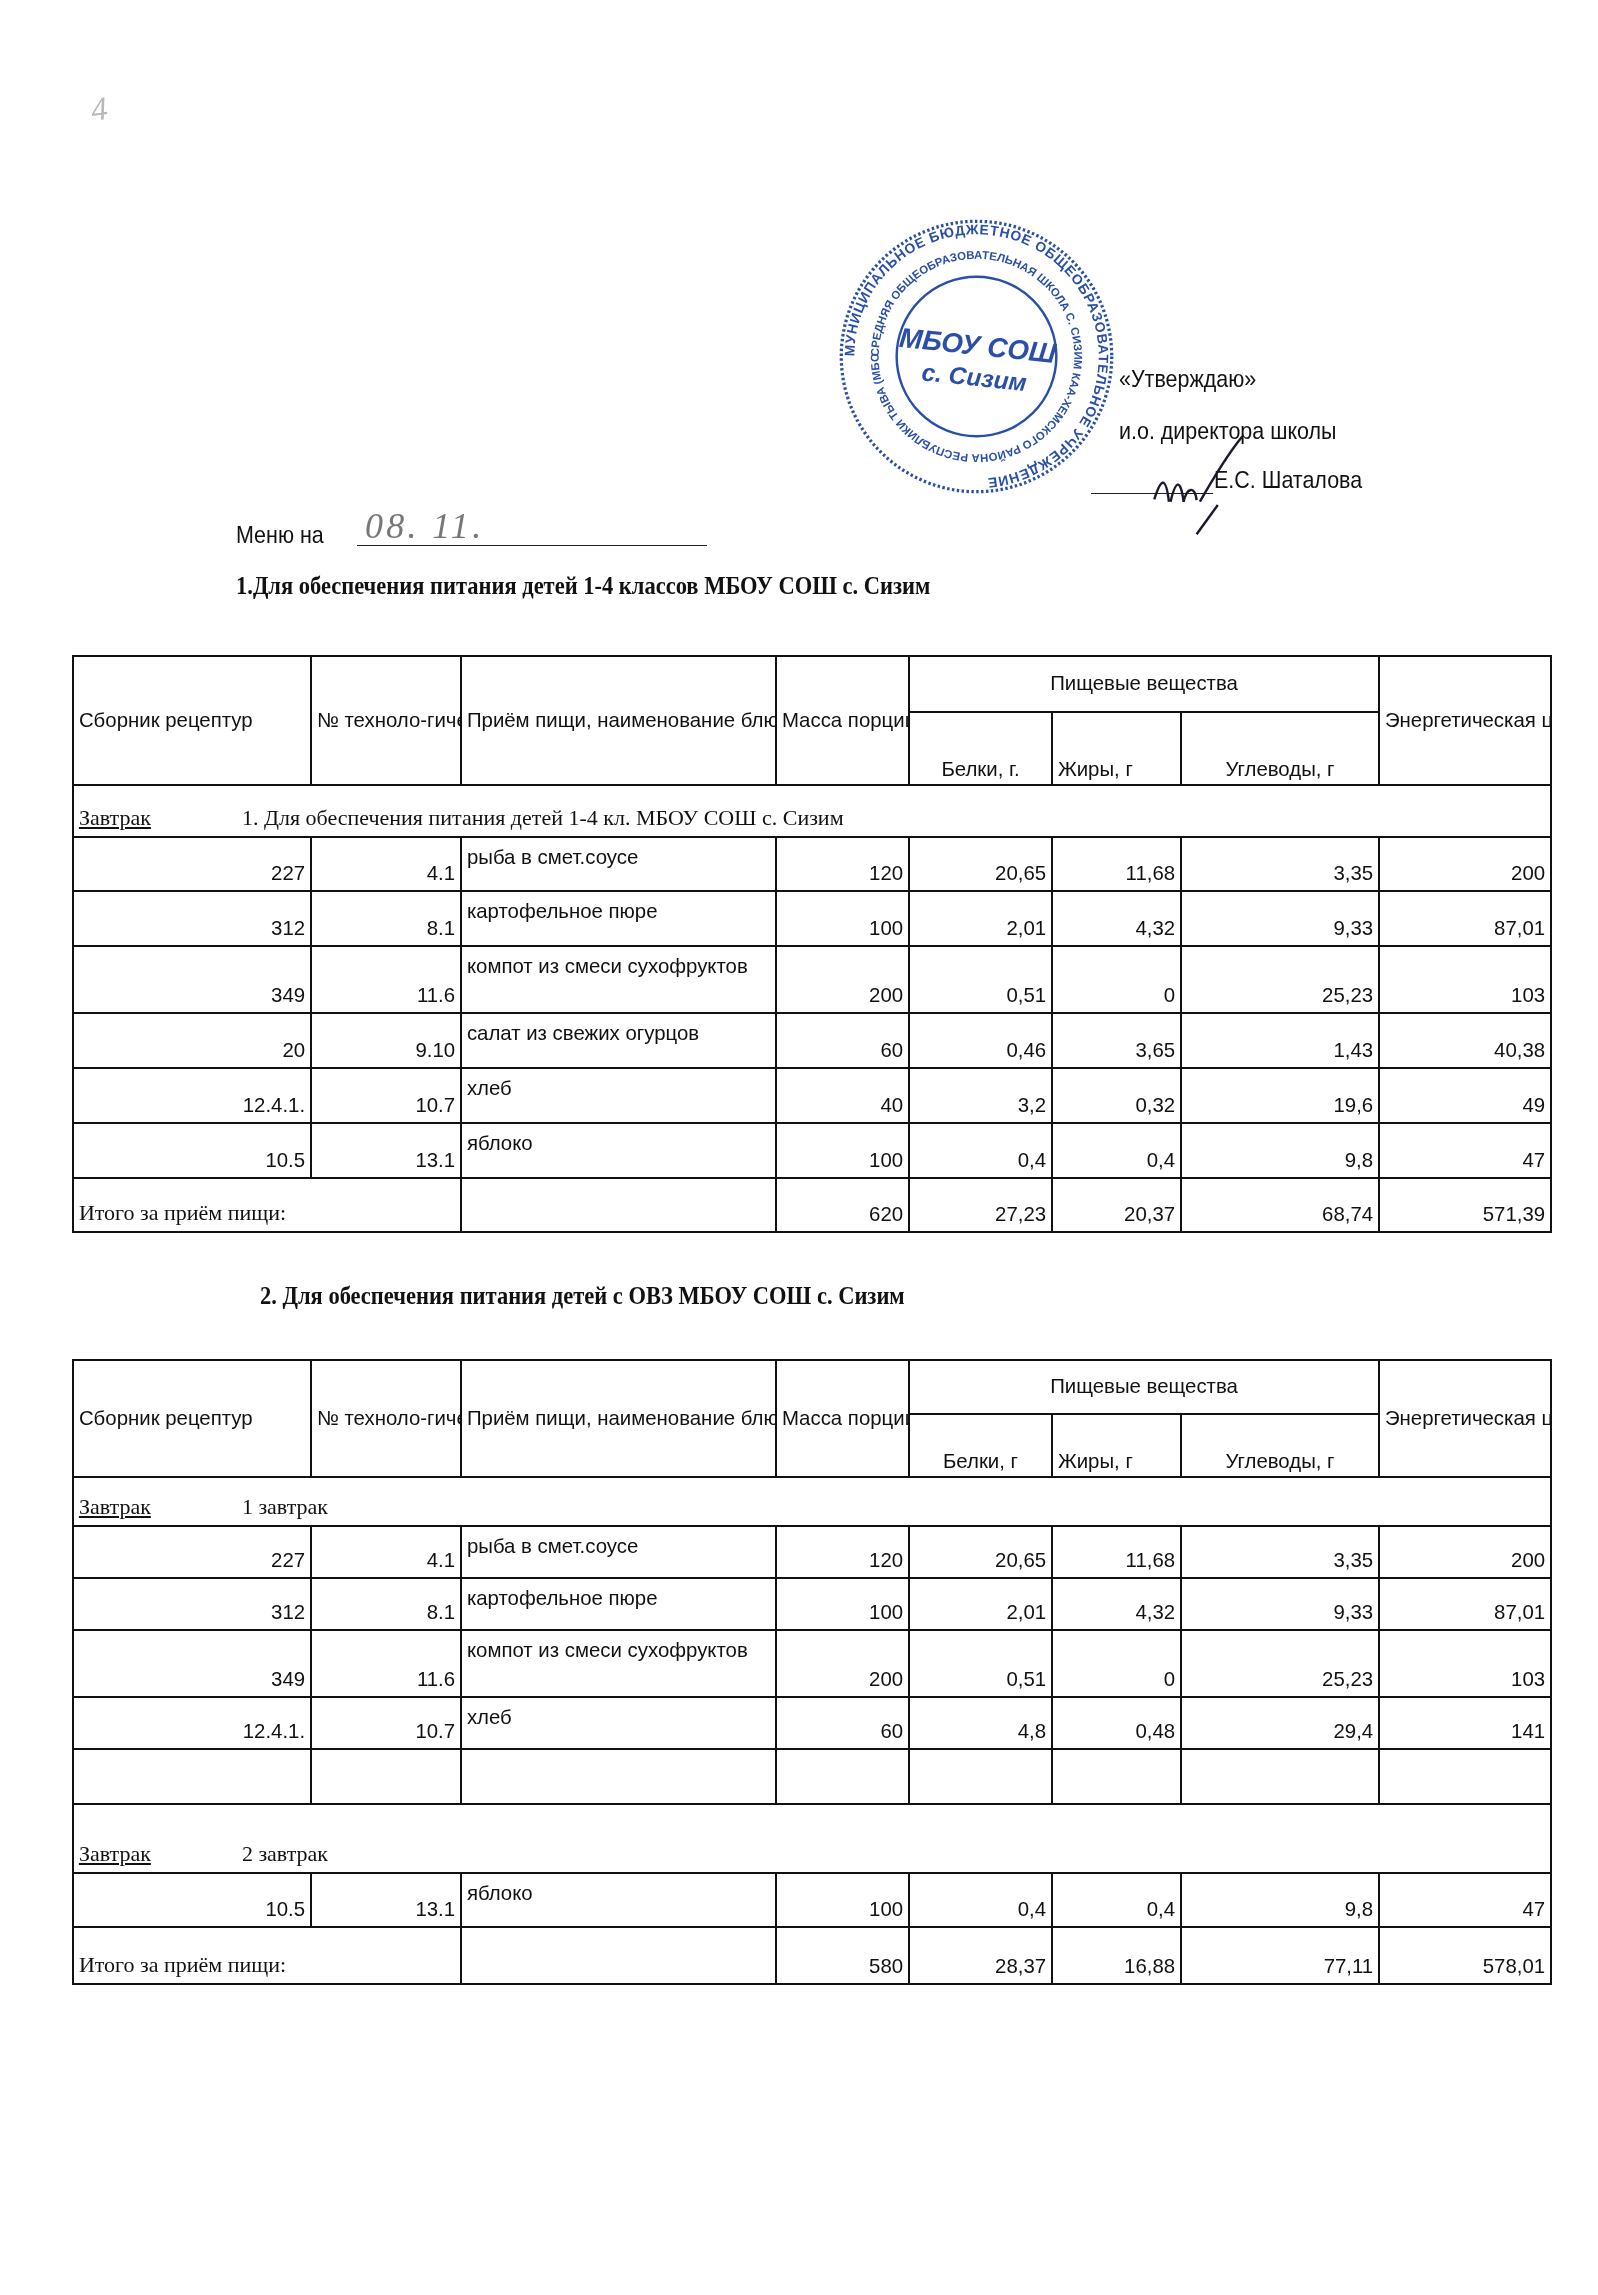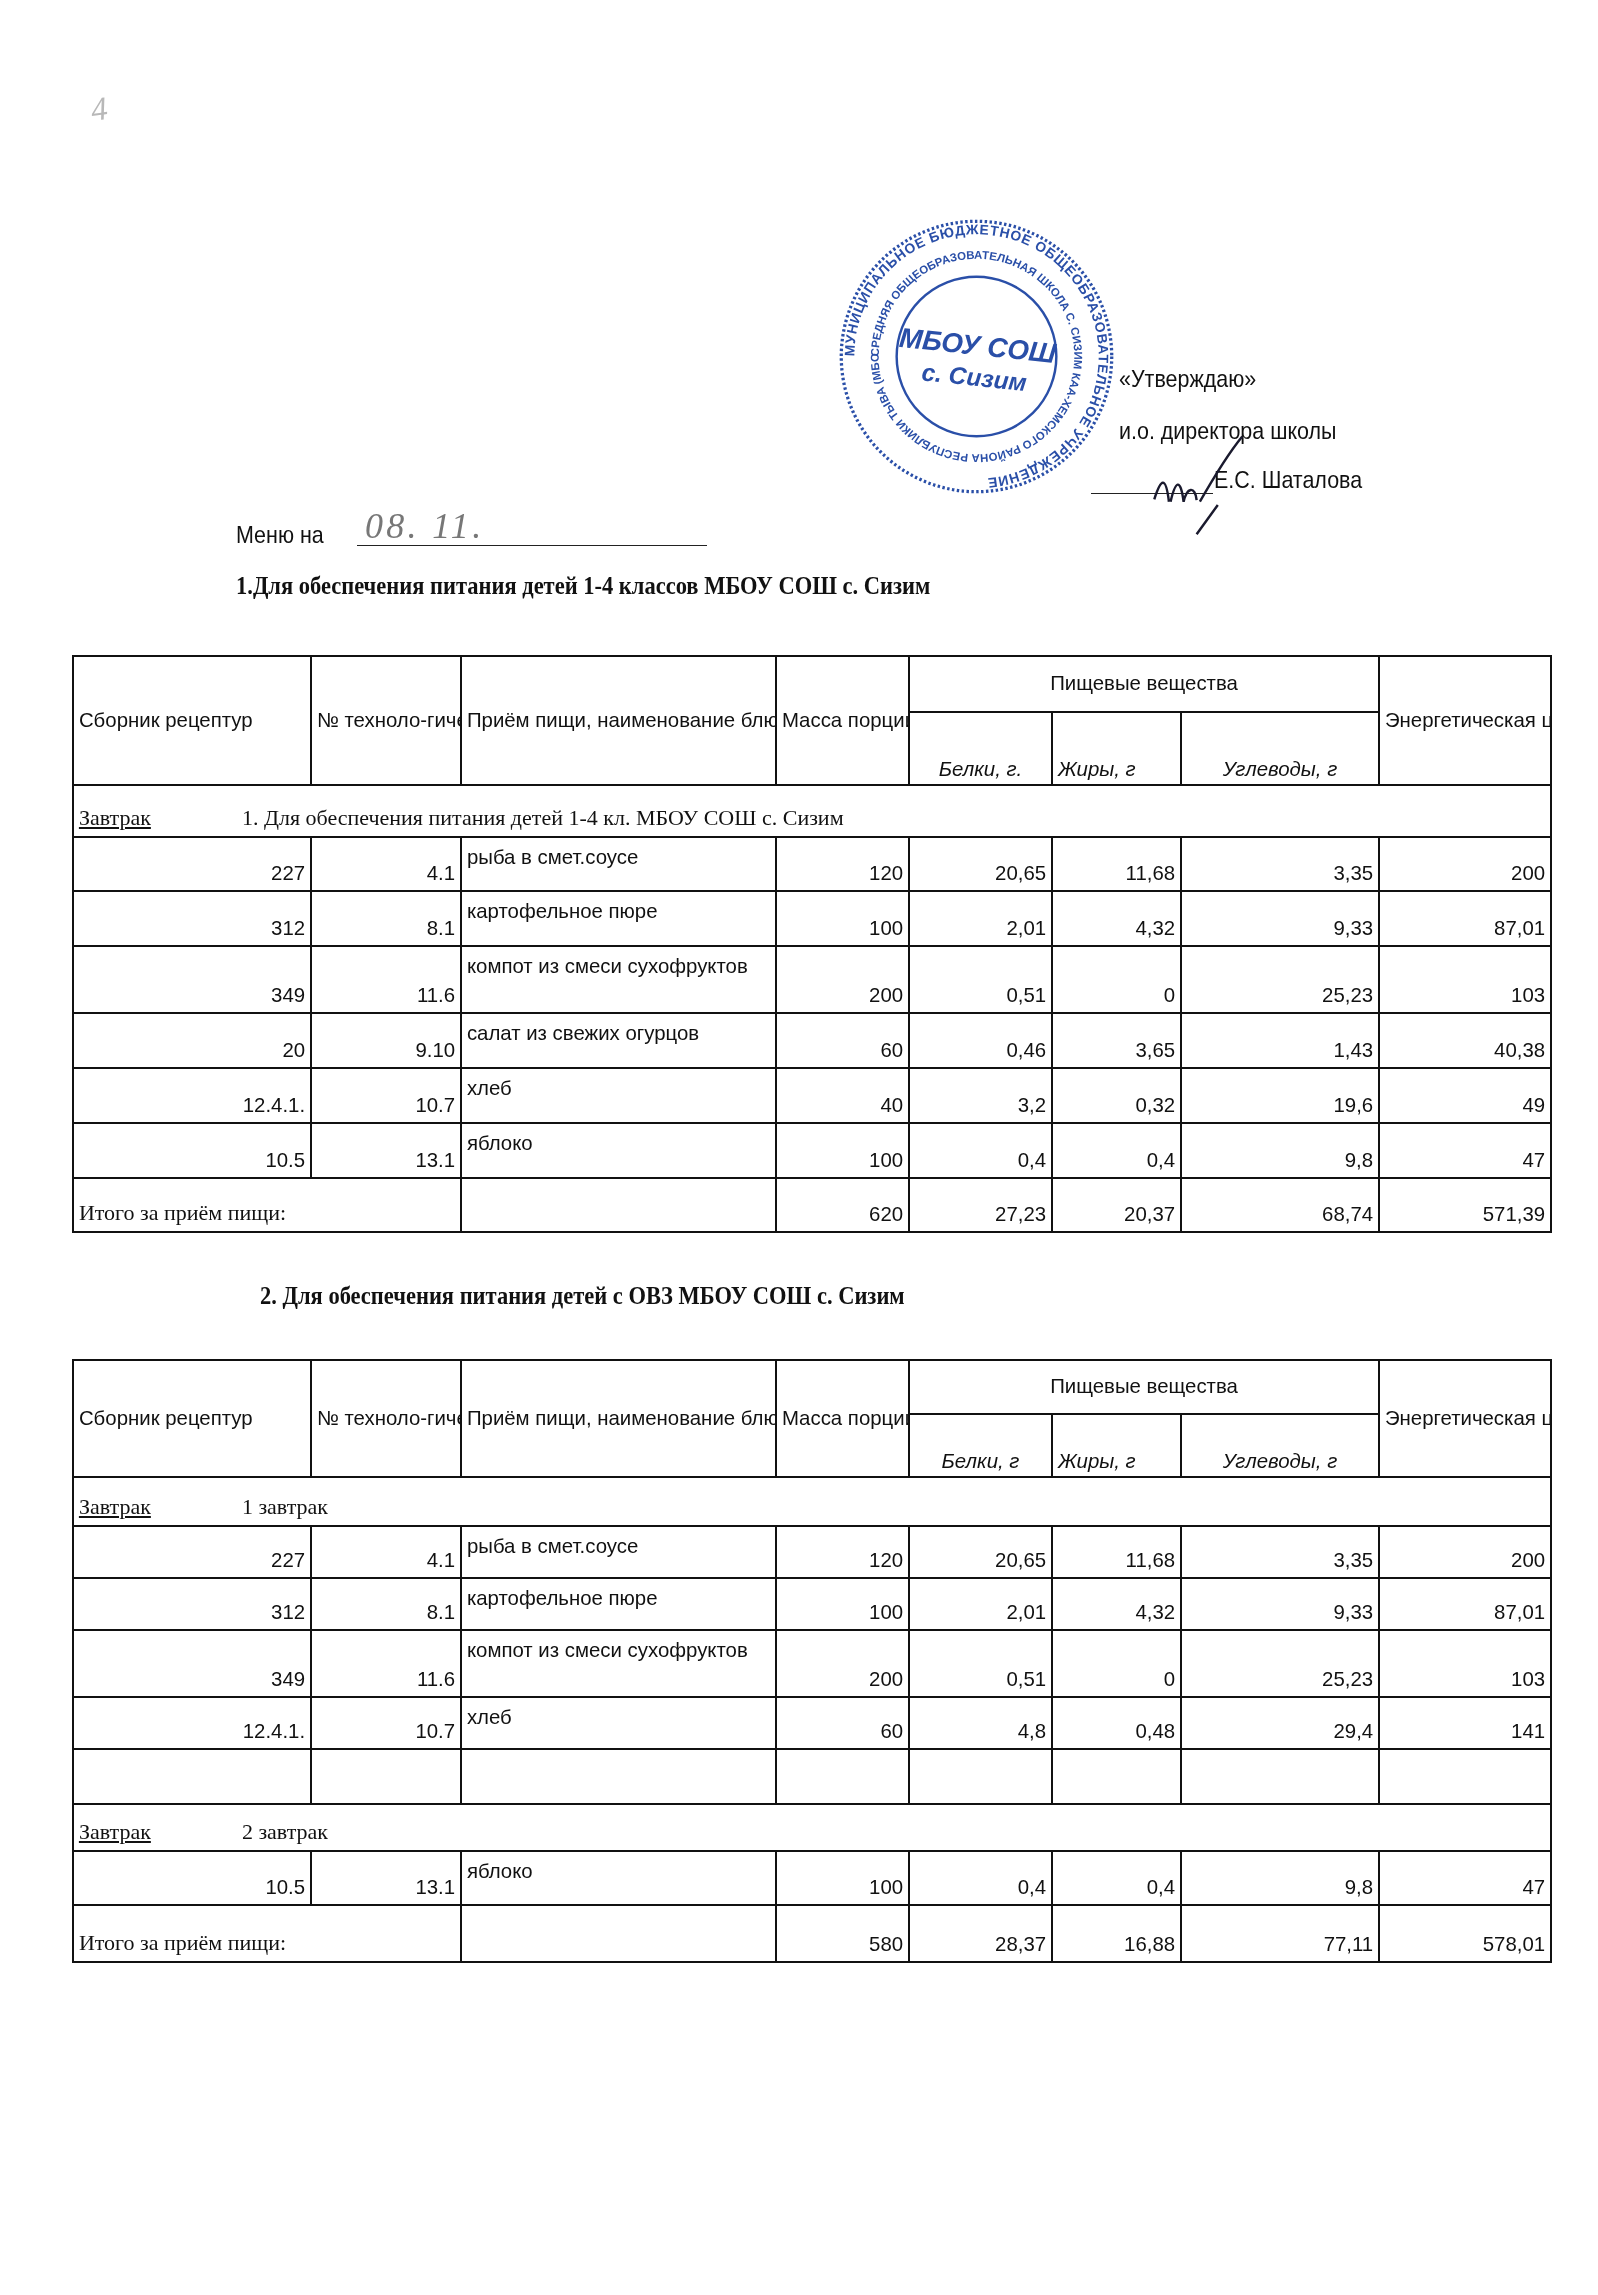--- a/index.html
+++ b/index.html
@@ -35,21 +35,21 @@
     font-family: "Liberation Sans", "DejaVu Sans", sans-serif; font-size: 20.4px;
   }
   table.menu td, table.menu th {
     border: 2px solid #111; padding: 0 4.9px; font-weight: normal;
     overflow: hidden; white-space: nowrap;
   }
   .t1 { top: 655px; }
   .t2 { top: 1359px; }
   th.hdr { text-align: center; vertical-align: middle; line-height: 1.35; white-space: normal; margin-top: 20px; }
   th.hdr-left { text-align: left; }
-  th.sub { vertical-align: bottom; padding-bottom: 4.9px; font-style: italic; }
+  th.sub { vertical-align: bottom; padding-bottom: 4.9px; }
   .num { text-align: right; vertical-align: bottom; padding-bottom: 4.9px !important; }
   .tech { text-align: right; vertical-align: bottom; padding-bottom: 4.9px !important; }
   .dish { text-align: left; vertical-align: top; padding-top: 8.1px !important; }
   .section-row td { border-left: 2px solid #111; border-right: 2px solid #111; font-family: "Liberation Serif", serif; font-weight: bold; font-size: 22px; vertical-align: bottom; padding-bottom: 4.9px !important; }
   .meal-label { display: inline-block; width: 163px; text-decoration: underline; }
   .total-label { font-family: "Liberation Serif", serif; font-weight: bold; font-size: 22px; vertical-align: bottom; padding-bottom: 4.9px !important; text-align: left; }
 </style>
 </head>
 <body>
 
@@ -271,21 +271,21 @@
         <td class="tech"></td>
         <td class="dish"></td>
         <td class="num"></td>
         <td class="num"></td>
         <td class="num"></td>
         <td class="num"></td>
         <td class="num"></td>
       </tr>
     </tbody>
   <tbody>
-      <tr class="section-row" style="height:47px">
+      <tr class="section-row" style="height:69px">
     <td colspan="8"><span class="meal-label">Завтрак</span><span>2 завтрак</span></td>
   </tr>
   </tbody>
     <tbody id="t2-body2">
       <tr style="height: 54px;">
         <td class="num">10.5</td>
         <td class="tech">13.1</td>
         <td class="dish">яблоко</td>
         <td class="num">100</td>
         <td class="num">0,4</td>

